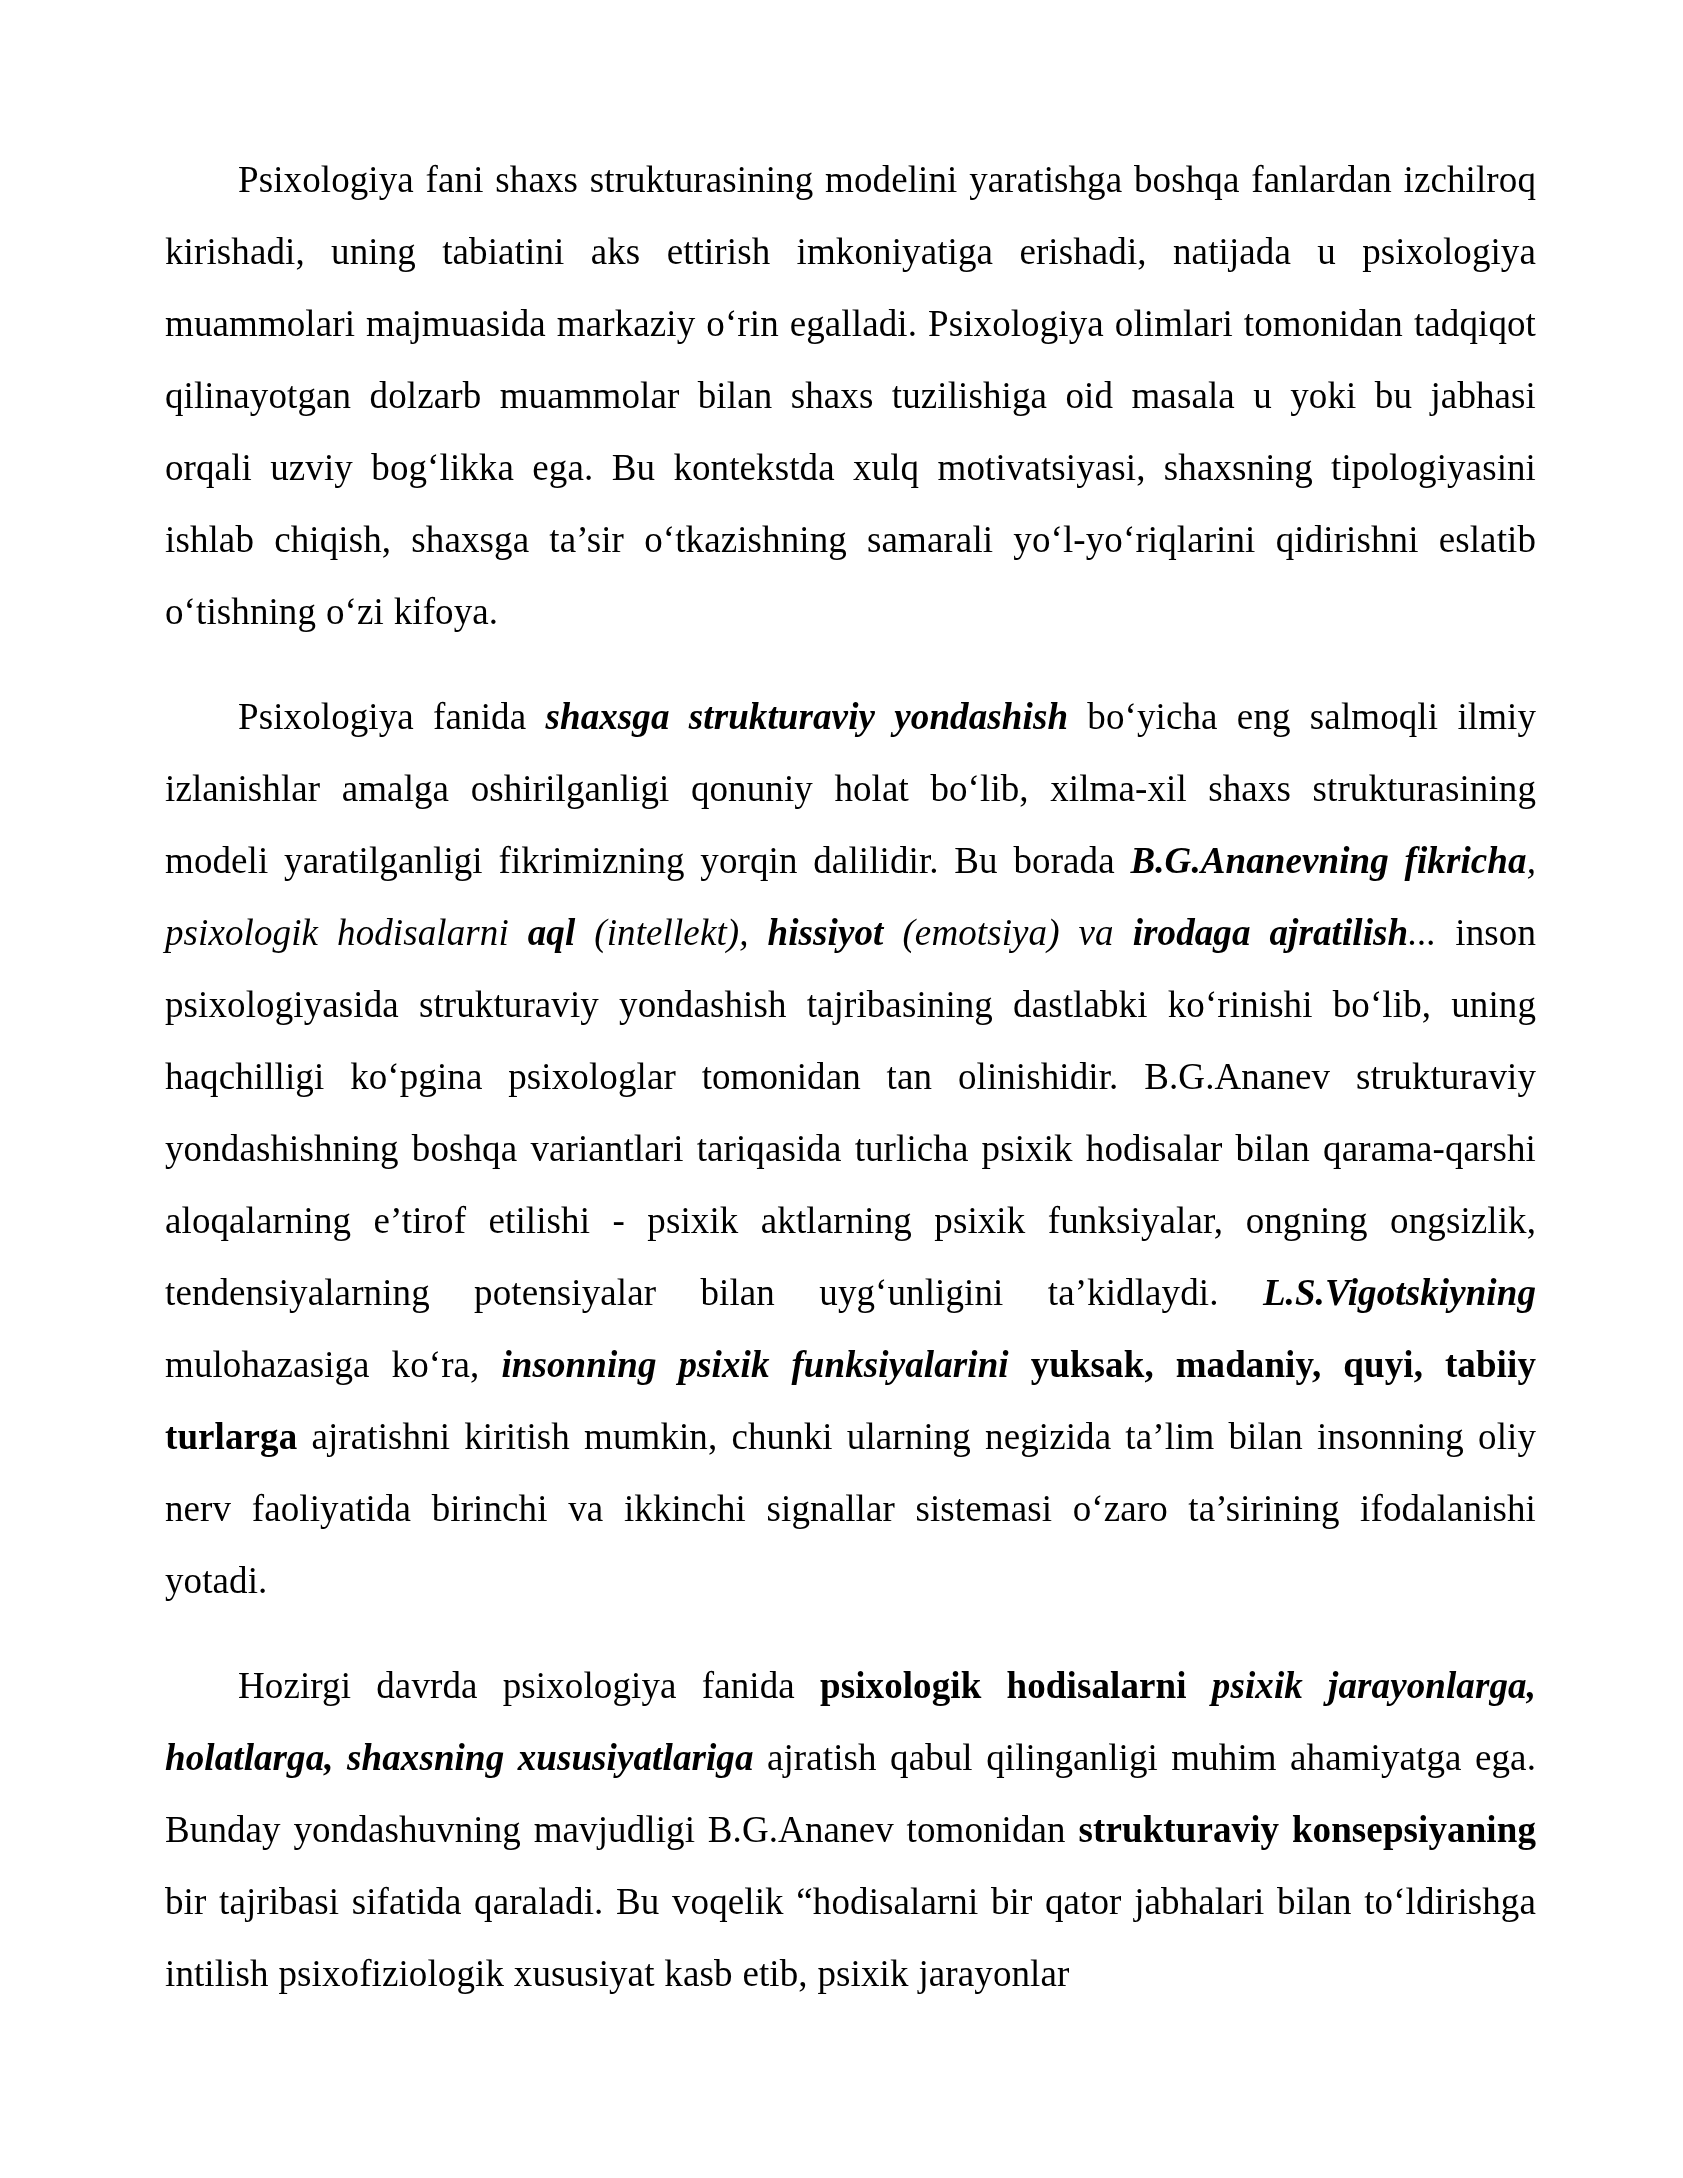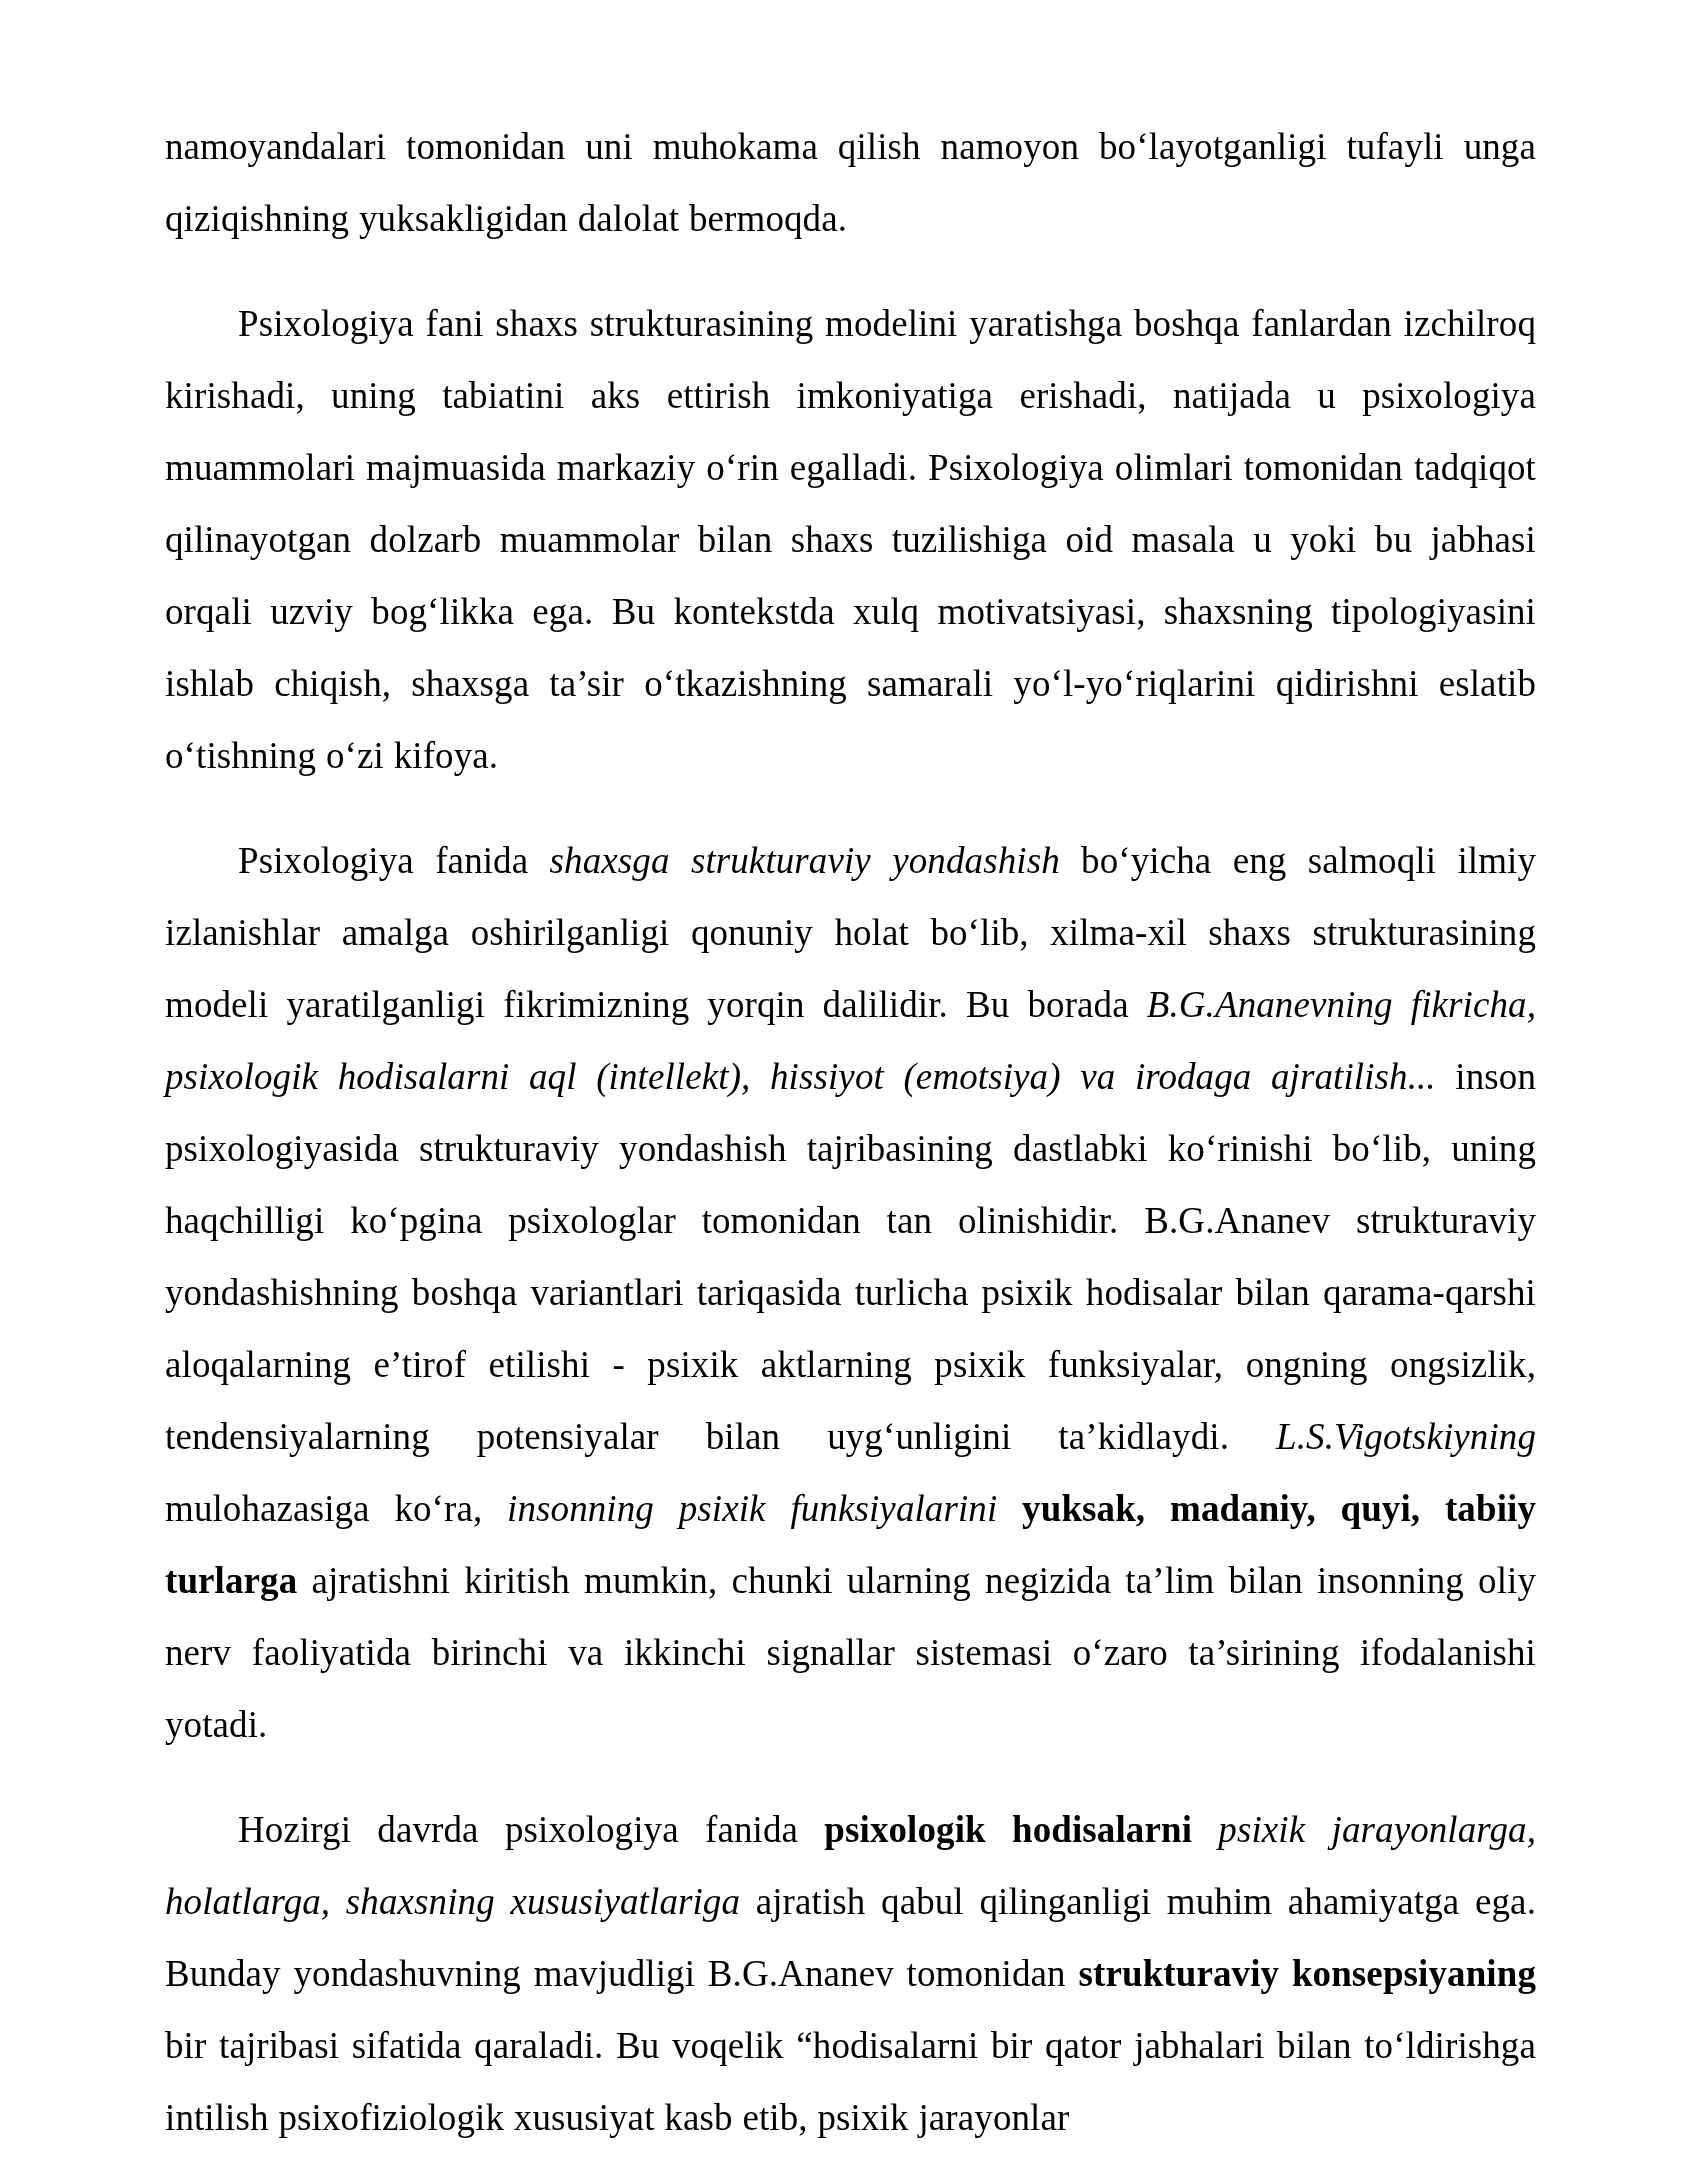--- a/index.html
+++ b/index.html
@@ -42,33 +42,32 @@
   
   .gap-small { height: 33px; }
 
   b, .b {
     font-weight: bold;
   }
   i, .i {
     font-style: italic;
   }
   .bi {
-    font-weight: normal;
+    font-weight: bold;
     font-style: italic;
   }
   
   p.para { text-align-last: left; }
 </style>
 </head>
 <body>
 
 <div class="page">
   <div class="doc-body">
 
-    <p class="para" id="p1">namoyandalari tomonidan uni muhokama qilish namoyon bo‘layotganligi tufayli unga qiziqishning yuksakligidan dalolat bermoqda.</p>
     <div class="gap-small"></div>
 
     <p class="para indent" id="p2">Psixologiya fani shaxs strukturasining modelini yaratishga boshqa fanlardan izchilroq kirishadi, uning tabiatini aks ettirish imkoniyatiga erishadi, natijada u psixologiya muammolari majmuasida markaziy o‘rin egalladi. Psixologiya olimlari tomonidan tadqiqot qilinayotgan dolzarb muammolar bilan shaxs tuzilishiga oid masala u yoki bu jabhasi orqali uzviy bog‘likka ega. Bu kontekstda xulq motivatsiyasi, shaxsning tipologiyasini ishlab chiqish, shaxsga ta’sir o‘tkazishning samarali yo‘l-yo‘riqlarini qidirishni eslatib o‘tishning o‘zi kifoya.</p>
     <div class="gap-small"></div>
 
     <p class="para indent" id="p3">Psixologiya fanida <span class="bi">shaxsga strukturaviy yondashish</span> bo‘yicha eng salmoqli ilmiy izlanishlar amalga oshirilganligi qonuniy holat bo‘lib, xilma-xil shaxs strukturasining modeli yaratilganligi fikrimizning yorqin dalilidir. Bu borada <span class="bi">B.G.Ananevning fikricha</span><span class="i">, psixologik hodisalarni </span><span class="bi">aql</span><span class="i"> (intellekt), </span><span class="bi">hissiyot</span><span class="i"> (emotsiya) va </span><span class="bi">irodaga ajratilish</span><span class="i">...</span> inson psixologiyasida strukturaviy yondashish tajribasining dastlabki ko‘rinishi bo‘lib, uning haqchilligi ko‘pgina psixologlar tomonidan tan olinishidir. B.G.Ananev strukturaviy yondashishning boshqa variantlari tariqasida turlicha psixik hodisalar bilan qarama-qarshi aloqalarning e’tirof etilishi - psixik aktlarning psixik funksiyalar, ongning ongsizlik, tendensiyalarning potensiyalar bilan uyg‘unligini ta’kidlaydi. <span class="bi">L.S.Vigotskiyning</span> mulohazasiga ko‘ra, <span class="bi">insonning psixik funksiyalarini</span><span class="b"> yuksak, madaniy, quyi, tabiiy turlarga</span> ajratishni kiritish mumkin, chunki ularning negizida ta’lim bilan insonning oliy nerv faoliyatida birinchi va ikkinchi signallar sistemasi o‘zaro ta’sirining ifodalanishi yotadi.</p>
     <div class="gap-small"></div>
 
     <p class="para indent" id="p4">Hozirgi davrda psixologiya fanida <span class="b">psixologik hodisalarni</span><span class="bi"> psixik jarayonlarga, holatlarga, shaxsning xususiyatlariga</span> ajratish qabul qilinganligi muhim ahamiyatga ega. Bunday yondashuvning mavjudligi B.G.Ananev tomonidan <span class="b">strukturaviy konsepsiyaning</span> bir tajribasi sifatida qaraladi. Bu voqelik “hodisalarni bir qator jabhalari bilan to‘ldirishga intilish psixofiziologik xususiyat kasb etib, psixik jarayonlar</p>
 

